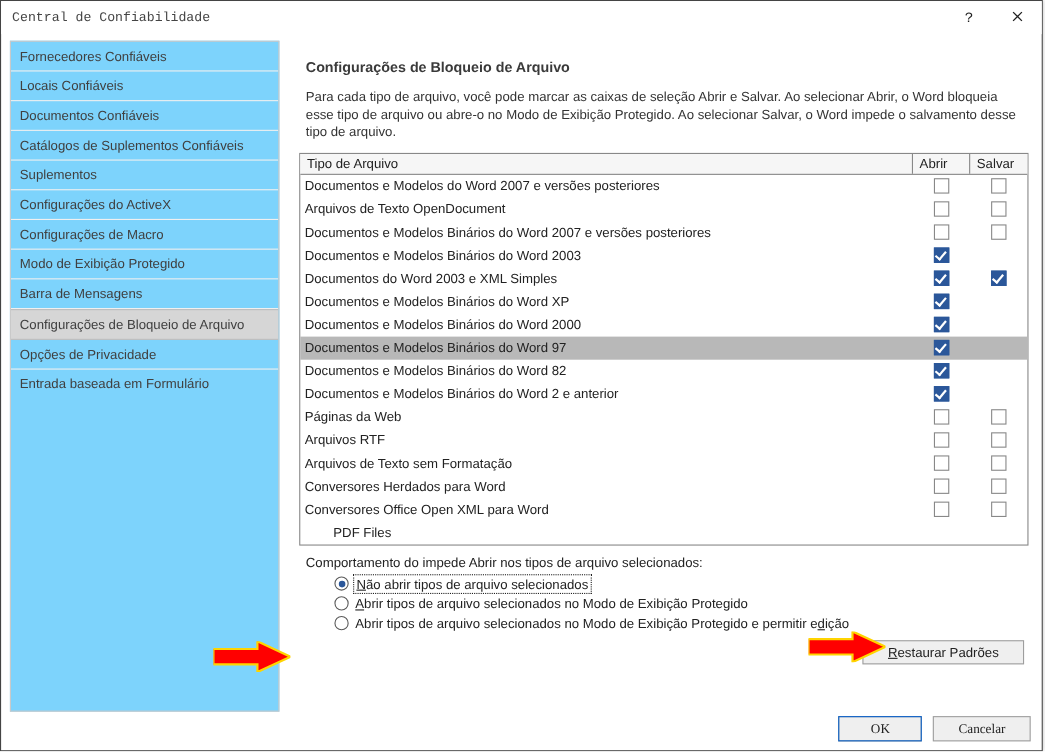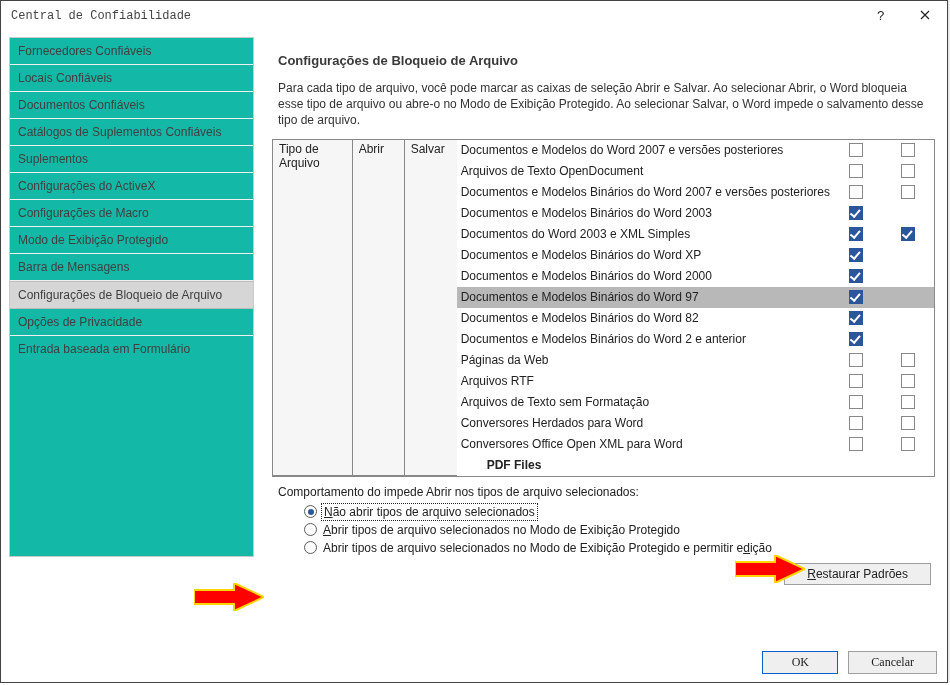--- a/index.html
+++ b/index.html
@@ -11,48 +11,48 @@
   .titlebar {
     display: flex; justify-content: space-between; align-items: center;
     height: 30px; padding: 0 0 0 10px; background: #fff; border-bottom: none; font-family: Liberation Mono, monospace;
   }
   .title { font-size: 12px; color: #444; }
   .title-actions { display: flex; }
   .title-btn { width: 44px; height: 30px; display: flex; align-items: center; justify-content: center; font-size: 13px; color: #222; }
   .title-btn svg { width: 10px; height: 10px; }
   .body { display: flex; padding: 6px 8px 8px 8px; }
   .sidebar {
-    width: 245px; border: 1px solid #c9c9c9; background: #14b8a6; overflow: hidden;
-    height: 520px;
+    width: 245px; border: 1px solid #c9c9c9; background: #7dd3fc; overflow: hidden;
+    height: 610px;
   }
   .sidebar-item {
     padding: 6px 8px; border-bottom: 1px solid #f0f0f0; color: #404040; cursor: default;
     white-space: nowrap; overflow: hidden; text-overflow: ellipsis;
   }
   .sidebar-item:last-child { border-bottom: none; }
   .sidebar-item.active { background: #d6d6d6; border-top: 1px solid #bdbdbd; border-bottom: 1px solid #bdbdbd; }
   .main {
     flex: 1; padding: 0 4px 0 18px; display: flex; flex-direction: column; position: relative;
     height: 610px;
   }
   .section-title { font-weight: bold; font-size: 13px; color: #3a3a3a; padding: 16px 0 12px 6px; }
   .desc { padding: 0 6px 10px 6px; line-height: 1.35; color: #333; }
   .table {
-    border: 1px solid #888; margin: 0 0 6px 0; display: flex; flex-direction: row;
+    border: 1px solid #888; margin: 0 0 6px 0; display: flex; flex-direction: column;
   }
   .thead { display: flex; background: #f6f6f6; border-bottom: 1px solid #888; }
   .th, .td { padding: 2px 6px; }
   .th { font-weight: normal; color: #222; border-right: 1px solid #888; }
   .th.ft { flex: 1; }
   .th.ab, .th.sv { width: 52px; text-align: left; }
   .th.sv { border-right: none; }
   .tbody { display: flex; flex-direction: column; }
   .row { display: flex; align-items: center; height: 21px; }
   .row .ft { flex: 1; padding-left: 4px; white-space: nowrap; overflow: hidden; text-overflow: ellipsis; }
-  .row .ft.indent { padding-left: 30px; font-weight: bold; }
+  .row .ft.indent { padding-left: 30px; }
   .row .cell-cb { width: 52px; display: flex; justify-content: center; }
   .row.selected { background: #b8b8b8; }
   .cb {
     width: 14px; height: 14px; border: 1px solid #888; background: #fff; display: inline-flex;
     align-items: center; justify-content: center;
   }
   .cb.checked { background: #2b579a; border-color: #2b579a; }
   .cb.checked::after { content: ""; width: 8px; height: 4px; border-left: 2px solid #fff; border-bottom: 2px solid #fff; transform: rotate(-50deg) translate(0,-1px); }
   .cb.none { border: none; background: transparent; }
   .behavior { padding: 2px 6px 0 6px; }

